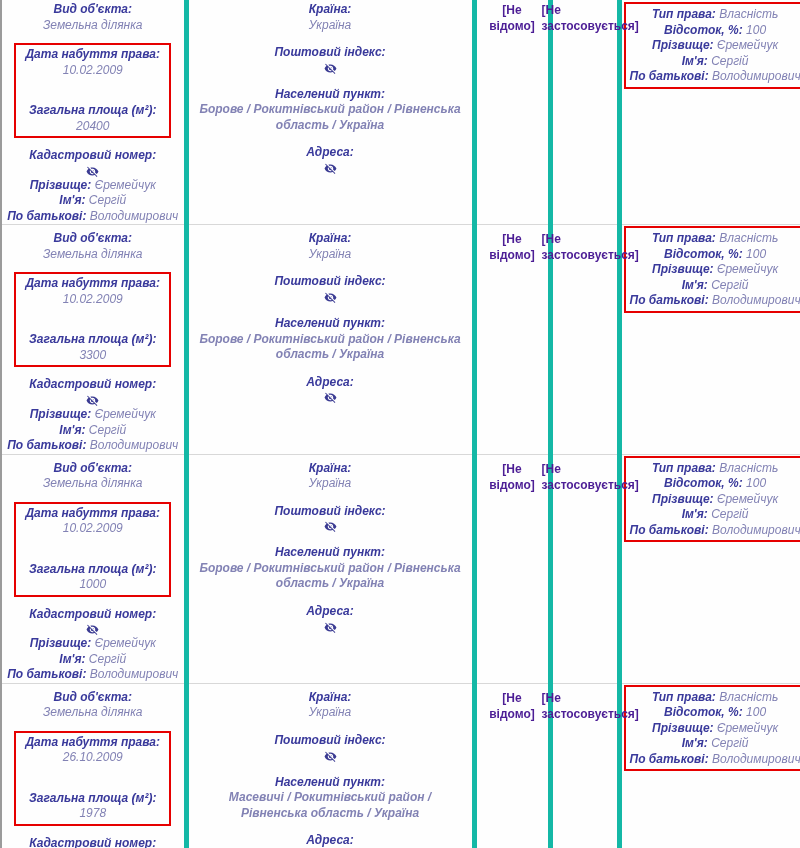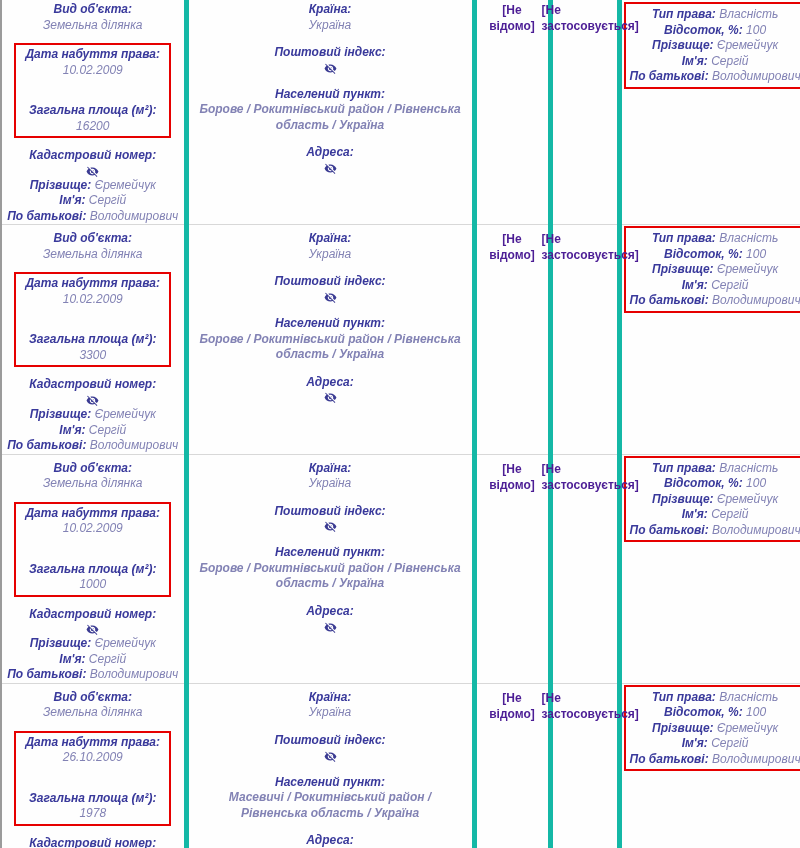--- a/index.html
+++ b/index.html
@@ -97,21 +97,21 @@
         <div class="lbl">Вид об'єкта:</div>
         <div class="val">Земельна ділянка</div>
       </div>
       <div class="hlbox">
         <div class="sec inbox">
           <div class="lbl">Дата набуття права:</div>
           <div class="val">10.02.2009</div>
         </div>
         <div class="sec last">
           <div class="lbl">Загальна площа (м²):</div>
-          <div class="val">16200</div>
+          <div class="val">20400</div>
         </div>
       </div>
       <div>
         <div class="lbl">Кадастровий номер:</div>
         <div class="eye">
           <svg width="13" height="13" viewBox="0 0 24 24">
                 <path fill="#3a3a92" d="M12 7c2.76 0 5 2.24 5 5 0 .65-.13 1.26-.36 1.83l2.92 2.92c1.51-1.26 2.7-2.89 3.43-4.75-1.73-4.39-6-7.5-11-7.5-1.4 0-2.74.25-3.98.7l2.16 2.16C10.74 7.13 11.35 7 12 7zM2 4.27l2.28 2.28.46.46C3.08 8.3 1.78 10.02 1 12c1.73 4.39 6 7.5 11 7.5 1.55 0 3.03-.3 4.38-.84l.42.42L19.73 22 21 20.73 3.27 3 2 4.27zM7.53 9.8l1.55 1.55c-.05.21-.08.43-.08.65 0 1.66 1.34 3 3 3 .22 0 .44-.03.65-.08l1.55 1.55c-.67.33-1.41.53-2.2.53-2.76 0-5-2.24-5-5 0-.79.2-1.53.53-2.2zm4.31-.78 3.15 3.15.02-.16c0-1.66-1.34-3-3-3l-.17.01z"></path>
               </svg>
         </div>
       </div>

